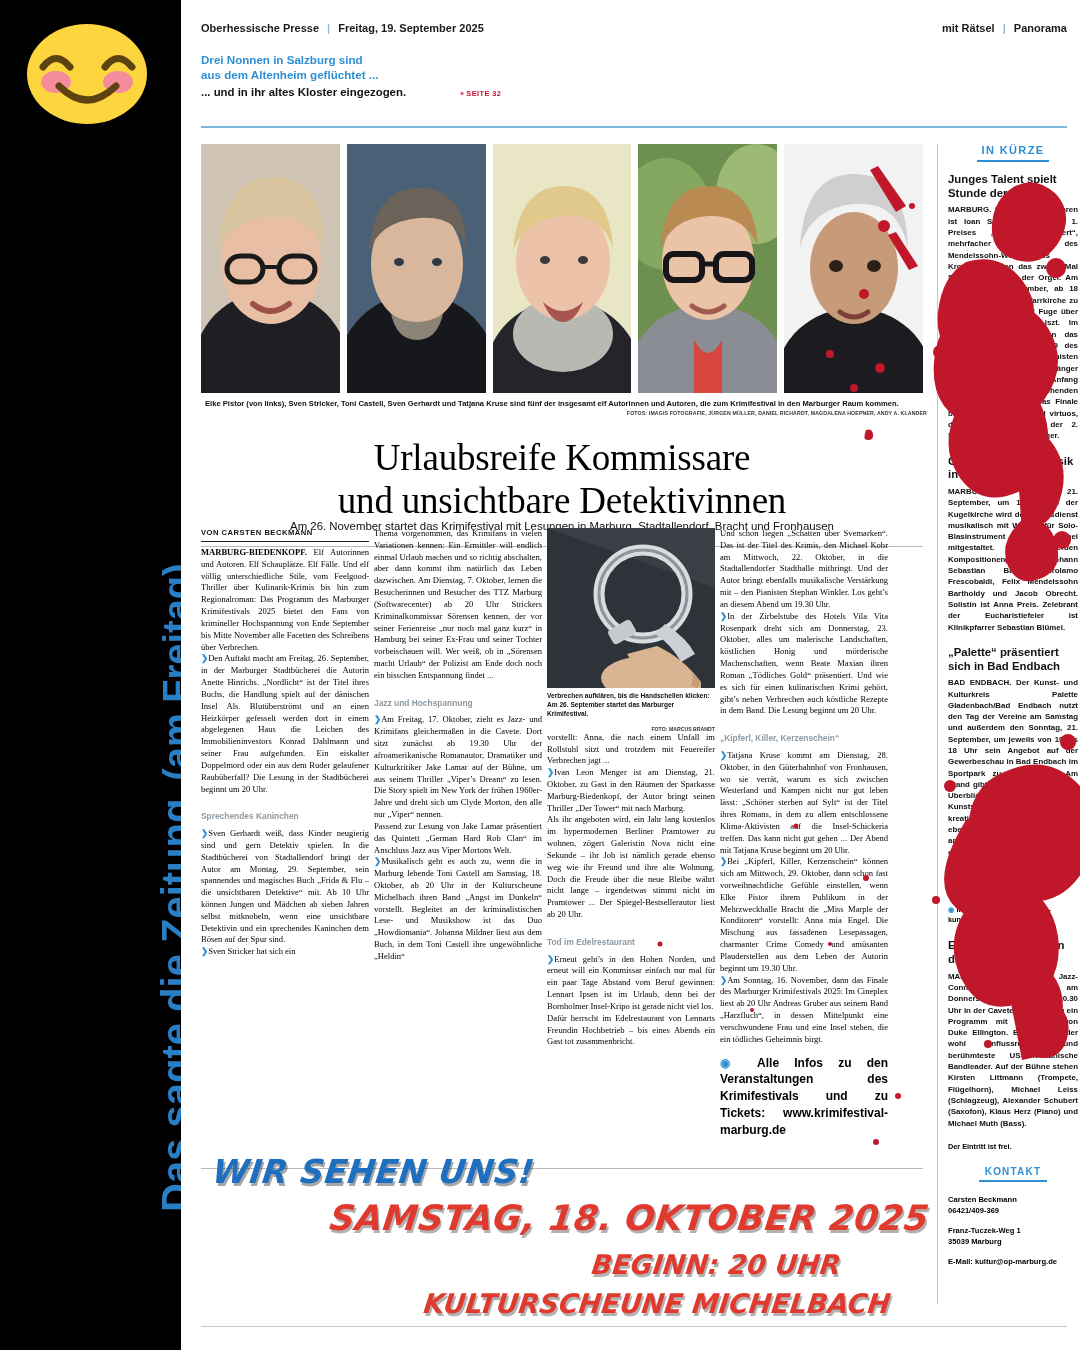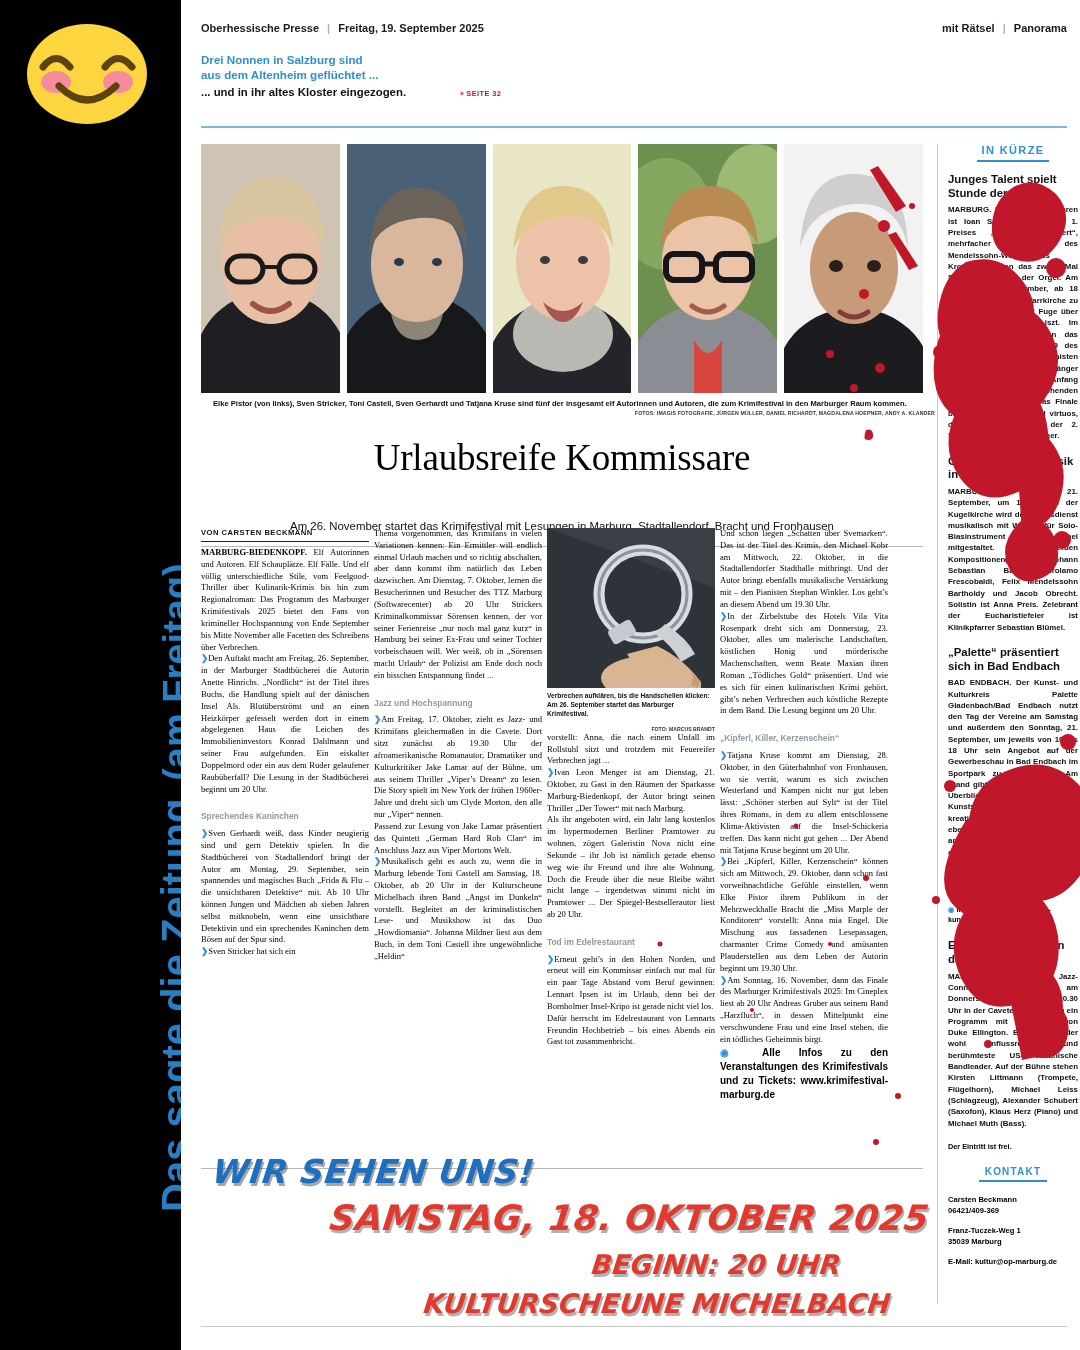--- a/index.html
+++ b/index.html
@@ -77,21 +77,21 @@
   .jnum{
     font-family:"Liberation Sans",sans-serif;
     font-weight:bold;font-size:40px;color:#c8102e;line-height:.92;
   }
   .rule-blue{position:absolute;left:0;top:126px;width:866px;height:2px;background:#7fb8dd;}
 
   
   .photos{position:absolute;left:0;top:144px;width:722px;height:249px;display:flex;gap:7px;}
   .photo{flex:1;height:249px;overflow:hidden;position:relative;}
   .caption{
-    position:absolute;left:12px;top:399px;width:722px;
+    position:absolute;left:4px;top:399px;width:722px;
     font-size:7.6px;line-height:1.35;color:#111;font-weight:600;
   }
   .credits{
     font-size:5.2px;color:#333;font-weight:bold;letter-spacing:.15px;
     text-align:right;margin-top:1px;
   }
 
   
   .headline{
     position:absolute;left:0;top:437px;width:722px;
@@ -120,22 +120,22 @@
     hyphens:auto;
   }
   .body p{margin:0;}
   .body .lead{font-weight:bold;}
   .bullet{color:#2e8fd4;font-weight:bold;}
   .subsec{
     color:#8e9aa3;font-size:8.4px;font-weight:600;margin:16px 0 5px;
     font-family:"Liberation Sans",sans-serif;
   }
   .infoline{
-    font-family:"Liberation Sans",sans-serif;font-size:10px;line-height:1.4;
-    margin-top:0;font-weight:600;
+    font-family:"Liberation Sans",sans-serif;font-size:12px;line-height:1.4;
+    margin-top:9px;font-weight:600;
   }
   .infodot{color:#2e8fd4;}
 
   
   .cuffpic{width:168px;height:160px;margin:0 0 4px 0;position:relative;overflow:hidden;}
   .cuffcap{font-size:6.6px;line-height:1.35;color:#111;font-weight:600;margin-bottom:7px;}
   .cuffcred{font-size:5.2px;font-weight:bold;color:#333;text-align:right;}
 
   
   .side{
@@ -310,20 +310,21 @@
     </div>
   </div>
 
   <div class="caption">
     <div>Elke Pistor (von links), Sven Stricker, Toni Castell, Sven Gerhardt und Tatjana Kruse sind fünf der insgesamt elf Autorinnen und Autoren, die zum Krimifestival in den Marburger Raum kommen.</div>
     <div class="credits">FOTOS: IMAGIS FOTOGRAFIE, JÜRGEN MÜLLER, DANIEL RICHARDT, MAGDALENA HOEPNER, ANDY A. KLANDER</div>
   </div>
 
   <div class="headline">
     <div>Urlaubsreife Kommissare</div>
+    <div>und unsichtbare Detektivinnen</div>
   </div>
   <div class="subhead">Am 26. November startet das Krimifestival mit Lesungen in Marburg, Stadtallendorf, Bracht und Fronhausen</div>
   <div class="rule-thin"></div>
 
   <div class="cols">
 
     <div class="col">
       <div class="byline">VON CARSTEN BECKMANN</div>
       <div class="body">
         <p><span class="lead">MARBURG-BIEDENKOPF.</span><span> Elf Autorinnen und Autoren. Elf Schauplätze. Elf Fälle. Und elf völlig unterschiedliche Stile, vom Feelgood-Thriller über Kulinarik-Krimis bis hin zum Regionalroman: Das Programm des Marburger Krimifestivals 2025 bietet den Fans von krimineller Hochspannung von Ende September bis Mitte November alle Facetten des Schreibens über Verbrechen.</span></p>

